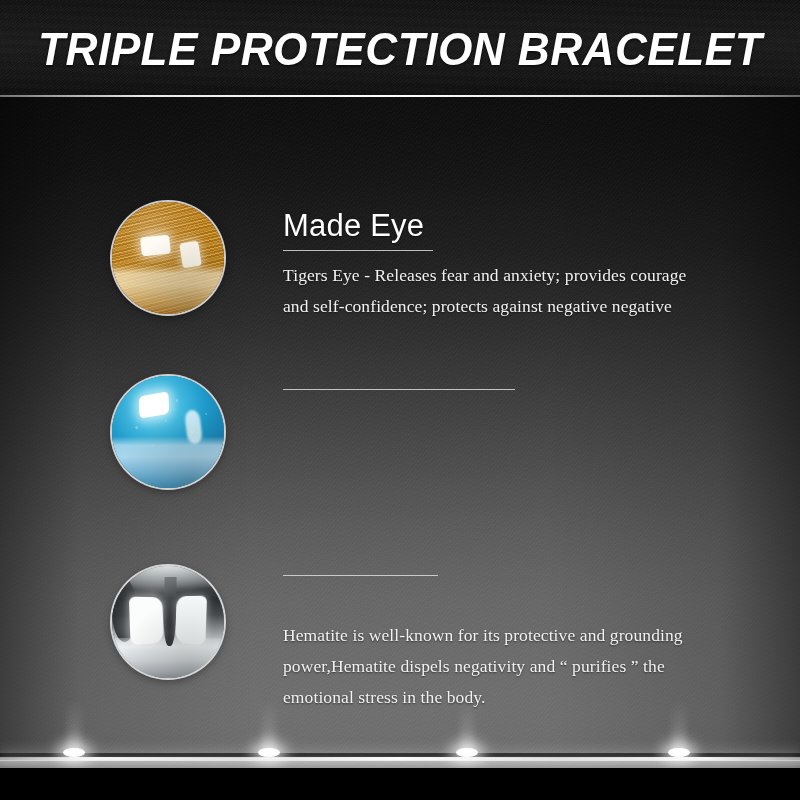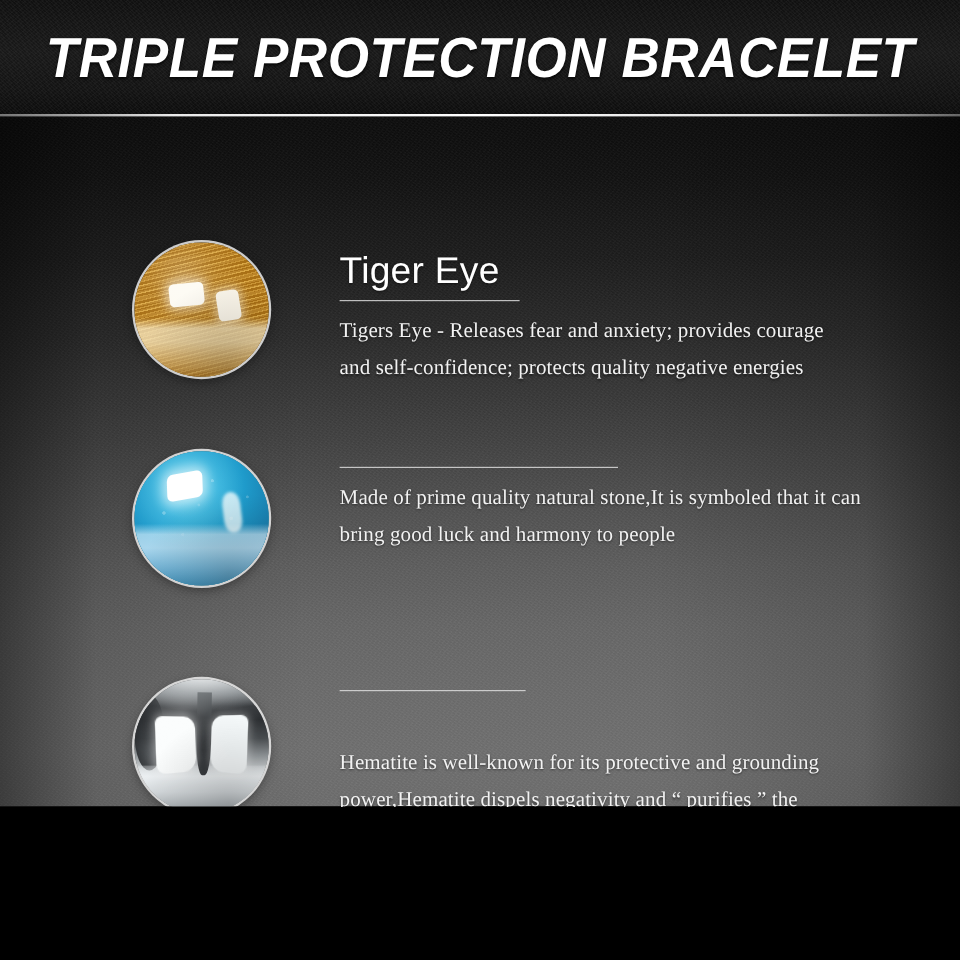--- a/index.html
+++ b/index.html
@@ -4,21 +4,21 @@
 <style>
   html, body {
     margin: 0;
     padding: 0;
     background: #000;
   }
 
   .poster {
     position: relative;
     width: 800px;
-    height: 672px;
+    height: 768px;
     overflow: hidden;
     font-family: "Liberation Sans", sans-serif;
     background: linear-gradient(to bottom,
         #0a0a0a 0%,
         #0b0b0b 12%,
         #121212 22%,
         #1d1d1d 32%,
         #2c2c2c 42%,
         #3e3e3e 52%,
         #505050 62%,
@@ -415,40 +415,39 @@
       <div class="bead">
         <div class="bead-layer tiger-base"></div>
         <div class="bead-layer tiger-grain"></div>
         <div class="bead-layer tiger-bottom"></div>
         <div class="tiger-hl1"></div>
         <div class="tiger-hl2"></div>
         <div class="bead-layer bead-sheen"></div>
       </div>
     </div>
     <div class="text-block" style="left:283px; top:8px; width:450px;">
-      <div class="stone-name">Tiger Eye</div>
+      <div class="stone-name">Made Eye</div>
       <div class="name-rule" style="width:150px;"></div>
-      <div class="stone-desc" style="max-width:432px;">Tigers Eye - Releases fear and anxiety; provides courage and self-confidence; protects quality negative energies</div>
+      <div class="stone-desc" style="max-width:432px;">Tigers Eye - Releases fear and anxiety; provides courage and self-confidence; protects against negative negative</div>
     </div>
   </div>
 
   <div class="row" style="top:376px;">
     <div class="bead-wrap" style="left:112px; top:0;">
       <div class="bead">
         <div class="bead-layer blue-base"></div>
         <div class="bead-layer blue-speckle"></div>
         <div class="bead-layer blue-bottom"></div>
         <div class="blue-hl1"></div>
         <div class="blue-hl2"></div>
         <div class="bead-layer bead-sheen"></div>
       </div>
     </div>
     <div class="text-block" style="left:283px; top:6px; width:450px;">
       <div class="name-rule" style="width:232px;"></div>
-      <div class="stone-desc" style="max-width:436px;">Made of prime quality natural stone,It is symboled that it can bring good luck and harmony to people</div>
     </div>
   </div>
 
   <div class="row" style="top:566px;">
     <div class="bead-wrap" style="left:112px; top:0;">
       <div class="bead">
         <div class="bead-layer hem-base"></div>
         <div class="bead-layer hem-toparc"></div>
         <div class="hem-darkleft"></div>
         <div class="hem-bottomband"></div>

